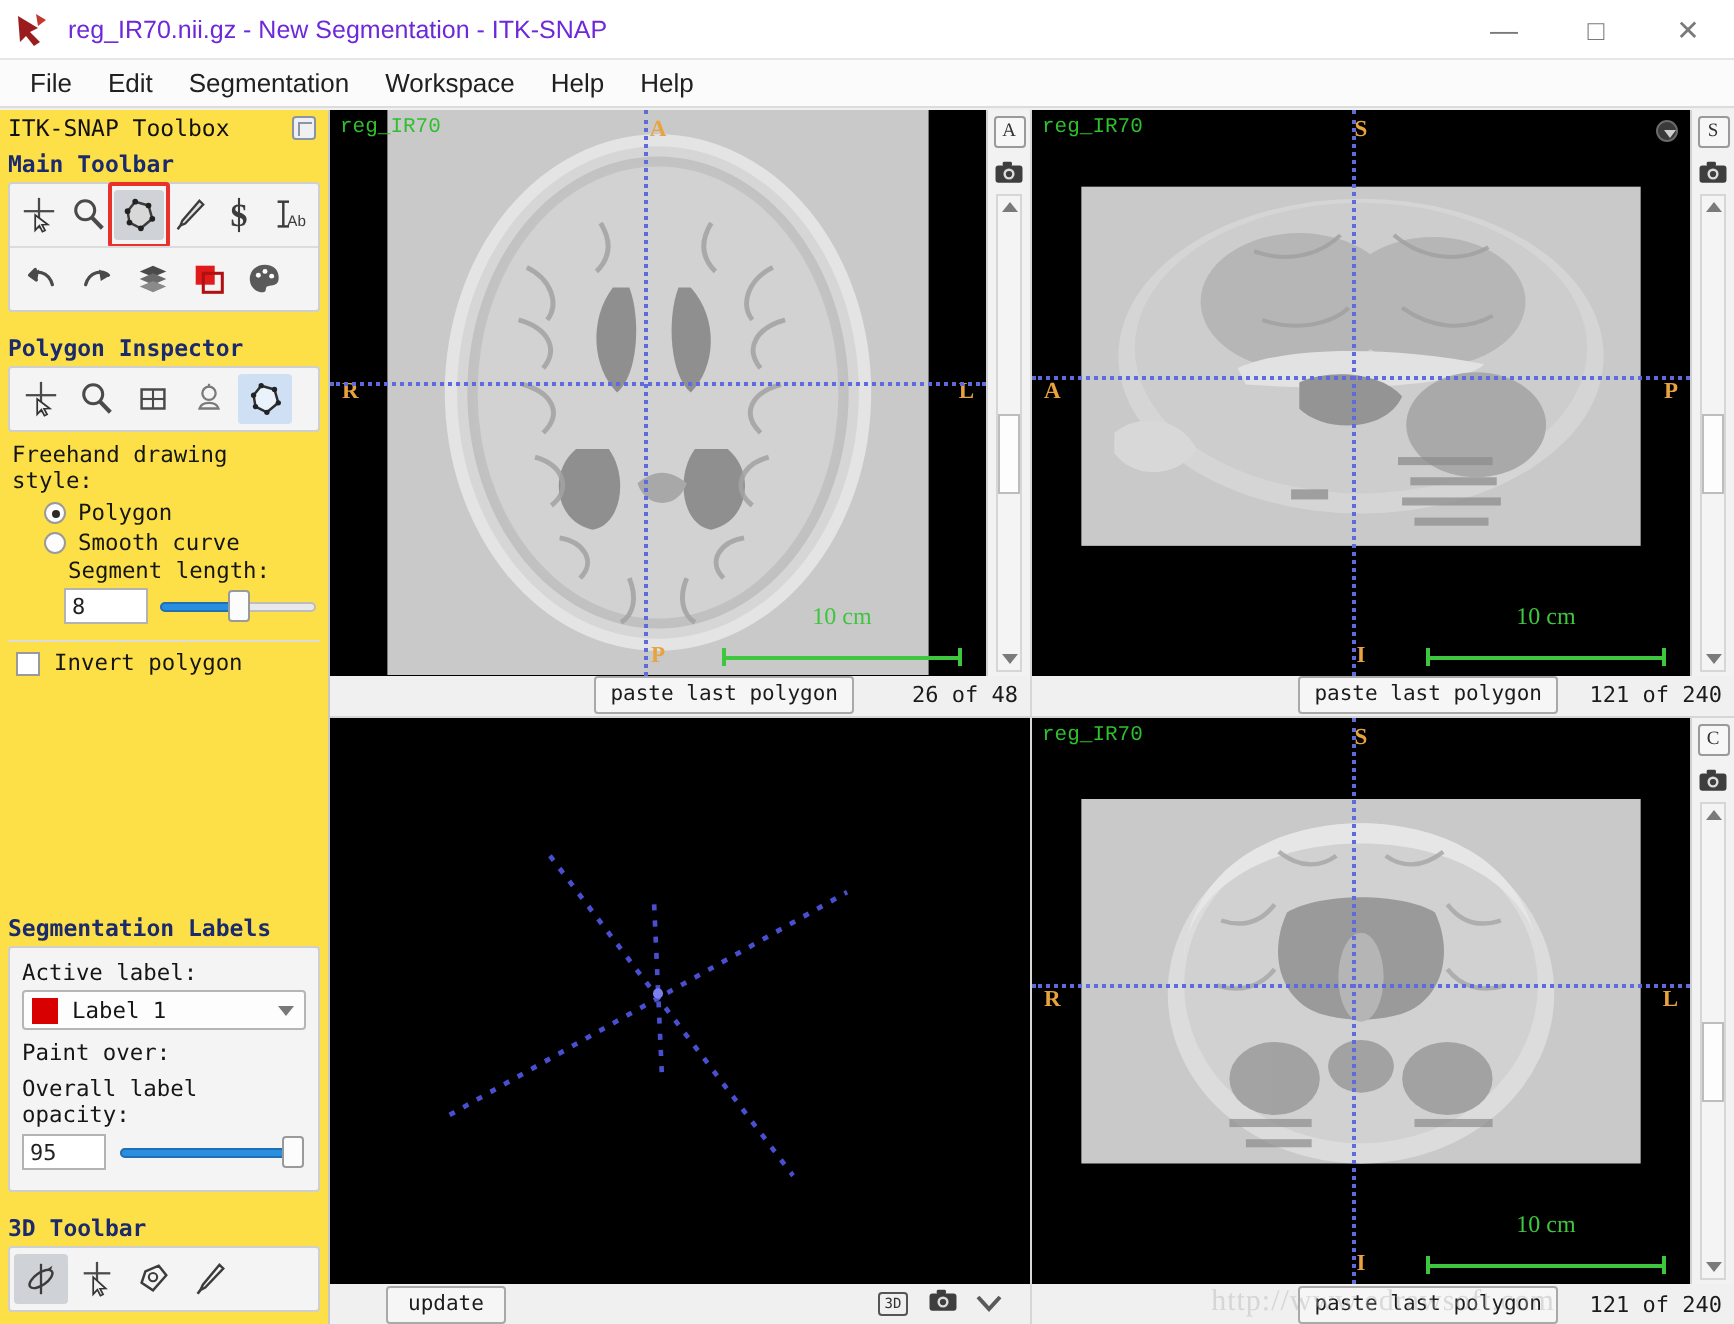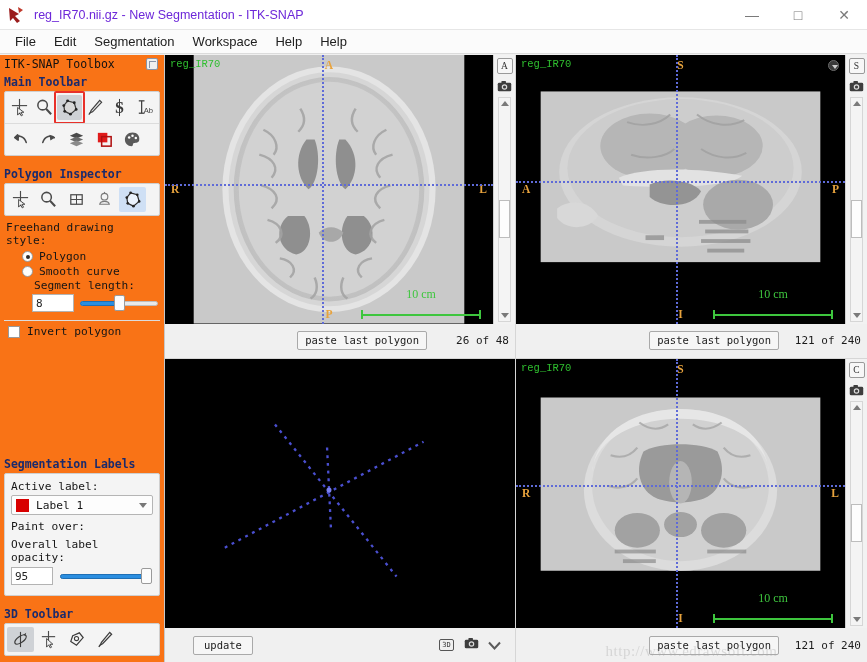--- a/index.html
+++ b/index.html
@@ -46,21 +46,21 @@
 
   
   .main {
     position:absolute; top:55px; left:0; right:0; bottom:0;
     display:flex;
   }
 
   
   .toolbox {
     width: 165px; min-width:165px; height:100%;
-    background:#f97316;
+    background:#fde047;
     border-right:1px solid #c8c8c8;
     position:relative;
     font-family: "DejaVu Sans Mono", monospace;
   }
   .tb-header {
     display:flex; align-items:center; justify-content:space-between;
     padding: 2px 6px 1px 4px; font-size:11.5px; color:#111;
     font-family: "DejaVu Sans Mono", monospace;
   }
   .tb-undock {
@@ -197,21 +197,21 @@
     position:absolute; left:2px; width:0;height:0;
     border-left:4px solid transparent;border-right:4px solid transparent;
   }
   .vscroll .arrow-up{ top:3px; border-bottom:5px solid #7a7a7a;}
   .vscroll .arrow-dn{ bottom:3px; border-top:5px solid #7a7a7a;}
   .vscroll .thumb {
     position:absolute; left:0; width:11px; background:#fdfdfd; border:1px solid #bdbdbd;
   }
 
   .vp-footer {
-    height:34px; background:#f0f0f0; display:flex; align-items:center;
+    height:20px; background:#f0f0f0; display:flex; align-items:center;
     justify-content:flex-end; padding: 0 6px 0 4px; gap:10px; position:relative;
   }
   .vp-footer.left { justify-content:flex-start; }
   .btn-paste {
     font-size:10.5px; padding:2px 7px; background:#f6f6f6;
     border:1px solid #a9a9a9; border-radius:2px; color:#1b1b1b;
     font-family:"DejaVu Sans Mono", monospace; line-height:13px;
   }
   .slice-count {
     font-size:11px; color:#1b1b1b; font-family:"DejaVu Sans Mono", monospace;

